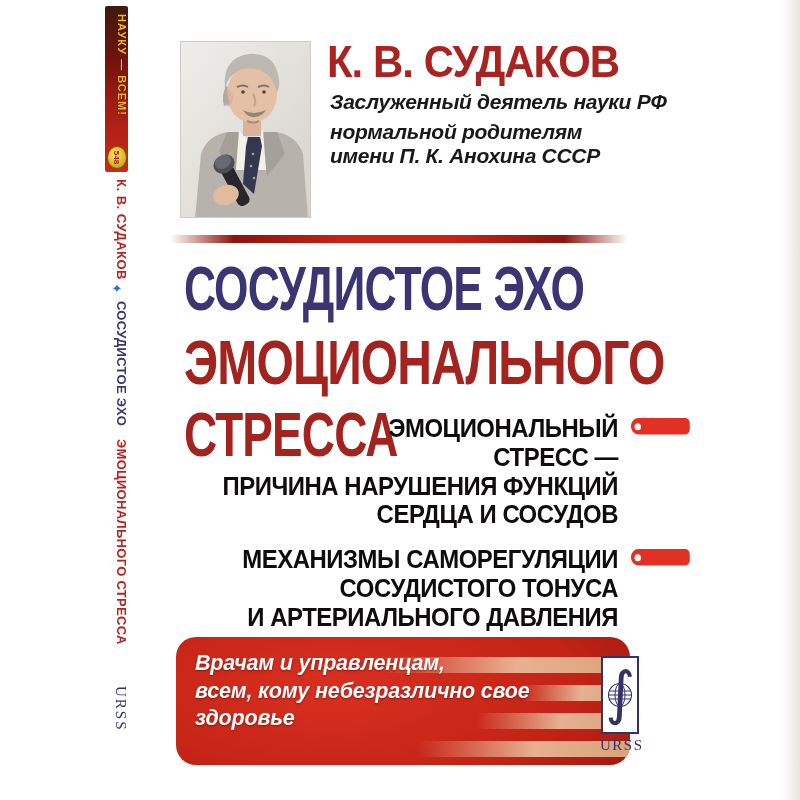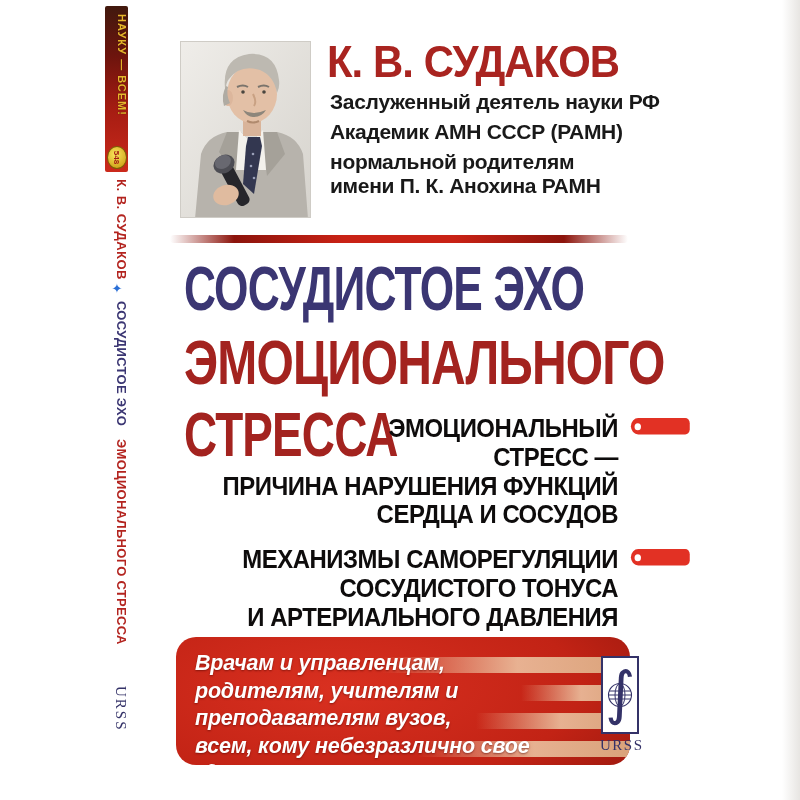--- a/index.html
+++ b/index.html
@@ -29,21 +29,21 @@
 
   
   .photo{position:absolute;left:180px;top:41px;width:131px;height:177px;
          border:1px solid #cfccc6;box-sizing:border-box;overflow:hidden;background:#e4e1dc;}
 
   
   .author-name{position:absolute;left:327px;top:36px;font-size:45px;font-weight:900;color:#a92420;
          letter-spacing:-1px;transform:scale(.93,1);transform-origin:top left;white-space:nowrap;}
   .credentials{position:absolute;left:330px;top:90px;font-size:21px;font-weight:700;color:#191919;
          line-height:24px;letter-spacing:-.3px;}
-  .credentials .cred{margin:0;}
+  .credentials .cred{margin:0;font-style:italic;}
   .credentials .gap{margin-bottom:6px;}
 
   
   .divider{position:absolute;left:170px;top:235px;width:458px;height:8px;border-radius:4px;
          background:linear-gradient(90deg,rgba(140,20,12,0) 0%,#8c140c 14%,#c92215 38%,#c92215 62%,#8c140c 86%,rgba(140,20,12,0) 100%);}
 
   
   .title-line{position:absolute;left:184px;font-size:54px;font-weight:900;line-height:1;
          letter-spacing:-1px;white-space:nowrap;transform-origin:top left;}
   .tl1{top:257px;color:#3b3673;transform:scale(.82,1.15);}
@@ -135,23 +135,22 @@
         <ellipse cx="52.5" cy="120" rx="11" ry="9" fill="#4d4d54"></ellipse>
         <ellipse cx="52.5" cy="117.5" rx="8.5" ry="6.5" fill="#686870"></ellipse>
       </g>
       <ellipse cx="45" cy="153" rx="13" ry="10" fill="#e0bb9f" transform="rotate(-18 45 153)"></ellipse>
     </svg>
   </div>
 
   <div class="author-name">К. В. СУДАКОВ</div>
   <div class="credentials">
     <div class="cred gap">Заслуженный деятель науки РФ</div>
-    <div class="cred gap">Академик АМН СССР (РАМН)</div>
     <div class="cred">нормальной родителям</div>
-    <div class="cred">имени П. К. Анохина РАМН</div>
+    <div class="cred">имени П. К. Анохина СССР</div>
   </div>
 
   <div class="divider"></div>
 
   <div class="title-line tl1">СОСУДИСТОЕ ЭХО</div>
   <div class="title-line tl2">ЭМОЦИОНАЛЬНОГО</div>
   <div class="title-line tl3">СТРЕССА</div>
 
   <div class="bullet-block bb1">
     <div>ЭМОЦИОНАЛЬНЫЙ</div>
@@ -172,21 +171,20 @@
       </div>
   </div>
 
   <div class="audience">
     <div class="streak s1"></div>
     <div class="streak s2"></div>
     <div class="streak s3"></div>
     <div class="streak s4"></div>
     <div class="audience-text">
       <div>Врачам и управленцам,</div>
-      <div>родителям, учителям и преподавателям вузов,</div>
       <div>всем, кому небезразлично свое здоровье</div>
 
     </div>
   </div>
 
   <div class="urss-logo">
     <div class="urss-box">
       <svg width="26" height="26" viewBox="0 0 26 26">
         <circle cx="13" cy="13" r="11.5" fill="none" stroke="#343268" stroke-width="1.1"></circle>
         <ellipse cx="13" cy="13" rx="5" ry="11.5" fill="none" stroke="#343268" stroke-width="1"></ellipse>

